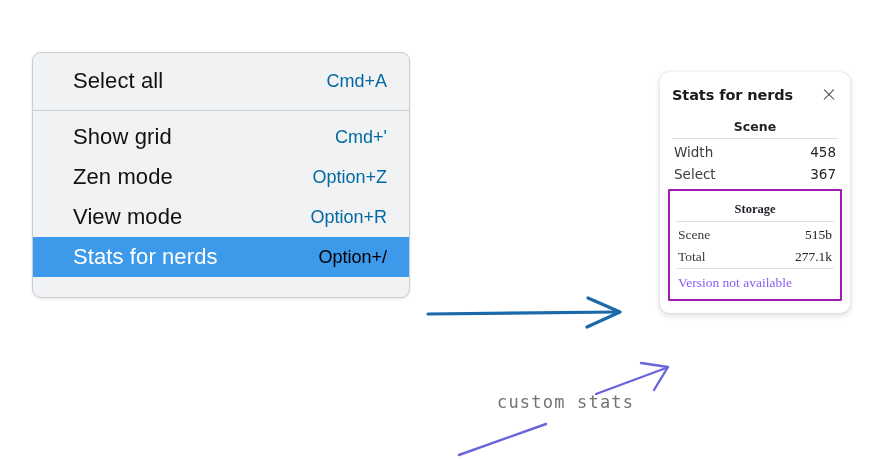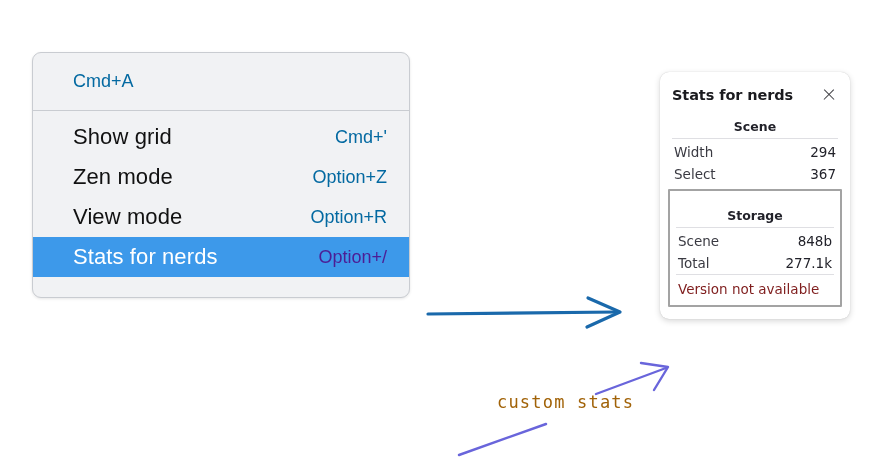--- a/index.html
+++ b/index.html
@@ -52,21 +52,21 @@
   }
   .menu-item .shortcut {
     font-size: 18px;
     color: #0369a1;
     white-space: nowrap;
   }
   .menu-item.selected {
     background: #3d99ea;
   }
   .menu-item.selected .label { color: #ffffff; }
-  .menu-item.selected .shortcut { color: #4c1d95; margin-left: 15px; }
+  .menu-item.selected .shortcut { color: #000000; margin-left: 15px; }
   .menu-foot { height: 14px; }
 
   
   #stats-panel {
     position: absolute;
     left: 660px;
     top: 72px;
     width: 190px;
     background: #ffffff;
     border-radius: 9px;
@@ -123,58 +123,60 @@
     justify-content: space-between;
     align-items: baseline;
     font-size: 13.5px;
     color: #3a3a42;
     padding: 3px 2px 3px 2px;
   }
   .stat-row .k { color: #3a3a42; }
   .stat-row .v { color: #22222a; }
   .stat-free {
     font-size: 13.5px;
-    color: #7f1d1d;
+    color: #8b5cf6;
     padding: 4px 2px 2px 2px;
   }
   #custom-box {
-    border: 2px solid #a3a3a3;
+    border: 2px solid #a21caf;
     margin: 4px -4px 0 -4px;
-    padding: 14px 6px 6px 6px;
+    padding: 8px 6px 6px 6px;
     border-radius: 1px;
+    font-family: Liberation Serif, serif;
   }
 
   
   #annotations {
     position: absolute;
     left: 0; top: 0;
     width: 873px;
     height: 461px;
     pointer-events: none;
   }
   #custom-stats-label {
     position: absolute;
     left: 497px;
     top: 392px;
     font-family: "DejaVu Sans Mono", monospace;
     font-size: 17px;
-    color: #a16207;
+    color: #737373;
     letter-spacing: 1.2px;
     white-space: nowrap;
   }
 </style>
 </head>
 <body>
 
 <div id="canvas">
 
   <div id="context-menu">
 
     <div class="menu-section first">
       <div class="menu-item">
+        <span class="label">Select all</span>
         <span class="shortcut">Cmd+A</span>
       </div>
     </div>
 
     <div class="menu-divider"></div>
 
     <div class="menu-section">
       <div class="menu-item">
         <span class="label">Show grid</span>
         <span class="shortcut">Cmd+'</span>
@@ -201,35 +203,35 @@
     <div id="stats-header">
       <span id="stats-title">Stats for nerds</span>
       <span id="close-btn"></span>
     </div>
 
     <div>
       <div class="sect-title">Scene</div>
       <div class="sect-rule"></div>
       <div class="stat-row">
         <span class="k">Width</span>
-        <span class="v">294</span>
+        <span class="v">458</span>
       </div>
       <div class="stat-row">
         <span class="k">Select</span>
         <span class="v">367</span>
       </div>
     </div>
 
     <div id="custom-box">
       <div>
         <div class="sect-title">Storage</div>
         <div class="sect-rule"></div>
         <div class="stat-row">
           <span class="k">Scene</span>
-          <span class="v">848b</span>
+          <span class="v">515b</span>
         </div>
         <div class="stat-row">
           <span class="k">Total</span>
           <span class="v">277.1k</span>
         </div>
       </div>
       <div>
         <div class="sect-rule"></div>
         <div class="stat-free">Version not available</div>
       </div>

